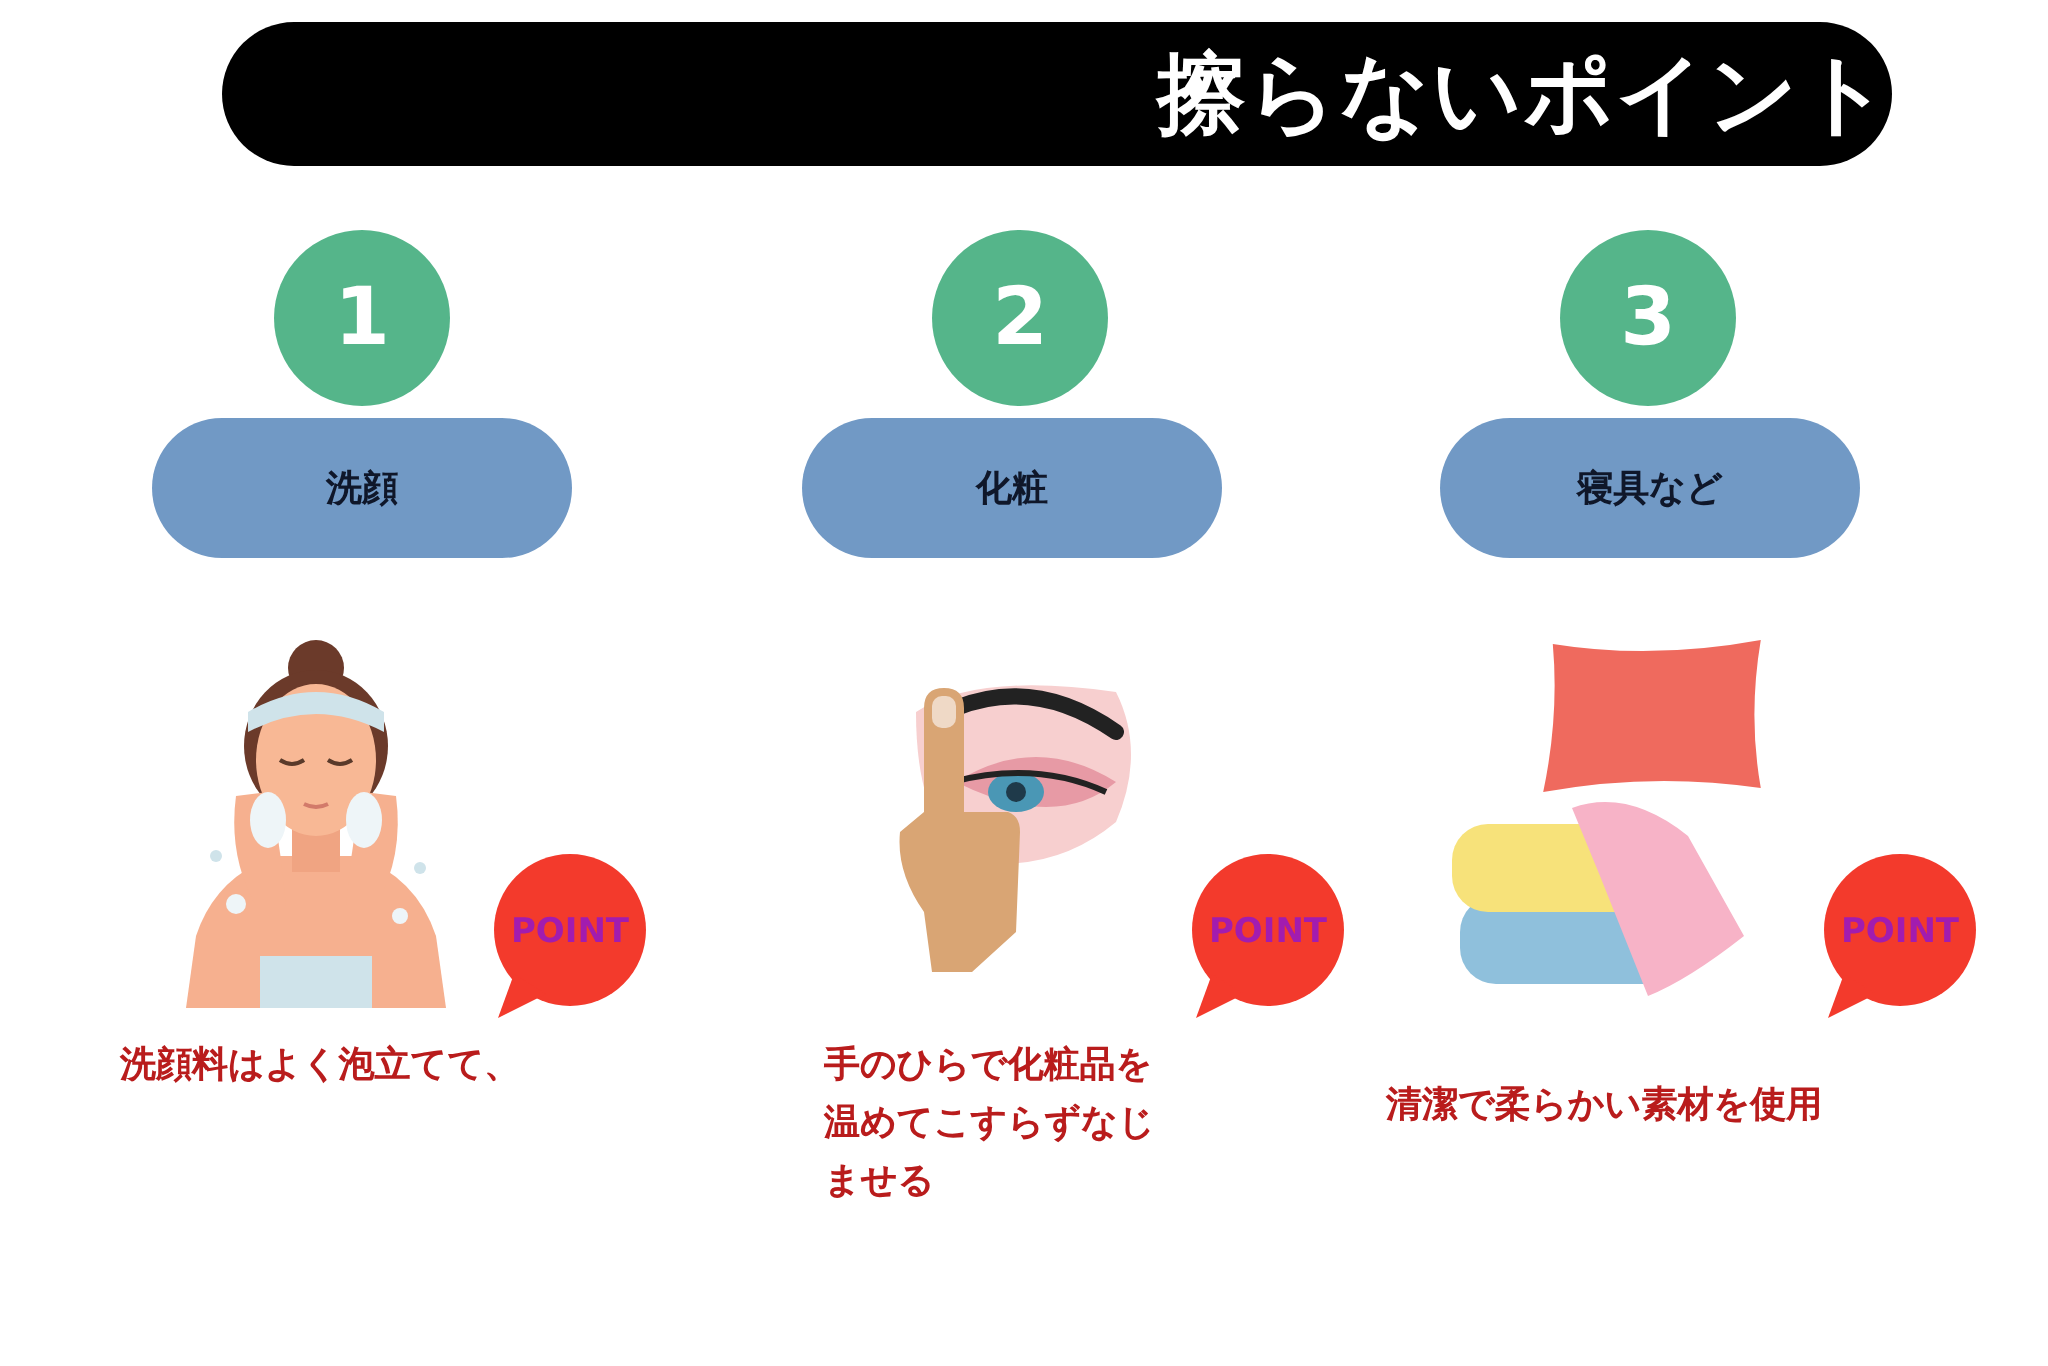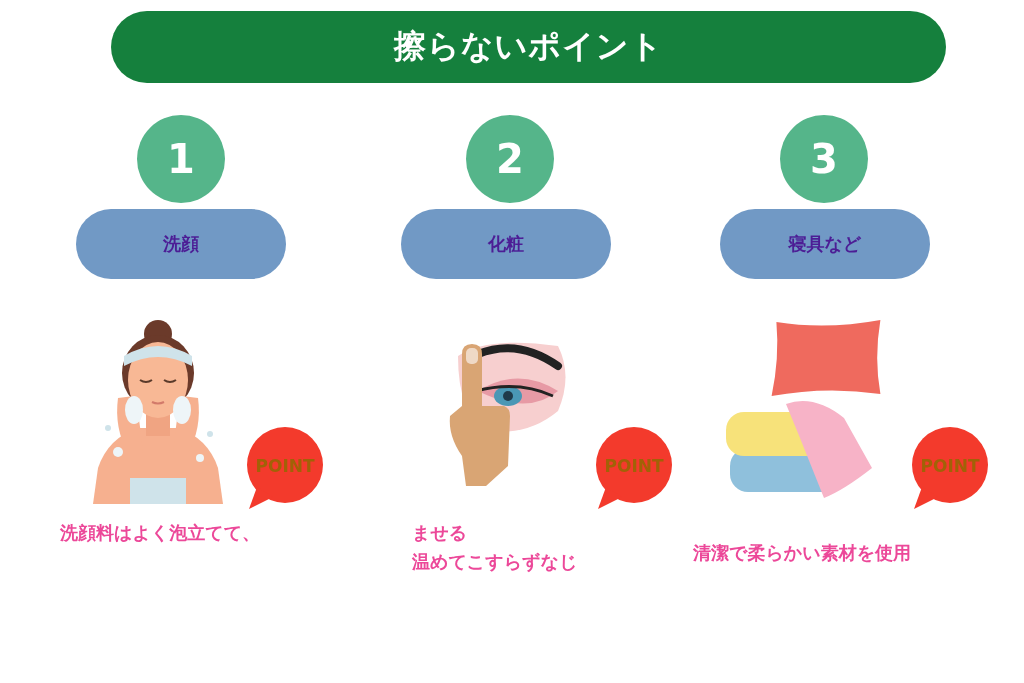--- a/index.html
+++ b/index.html
@@ -3,44 +3,44 @@
 <meta charset="utf-8">
 <style>
   html, body { margin: 0; padding: 0; }
   body {
     width: 1024px; height: 683px; background: #ffffff;
     position: relative; overflow: hidden;
     font-family: "DejaVu Sans", "Liberation Sans", sans-serif;
   }
   .title-bar {
     position: absolute; left: 111px; top: 11px; width: 835px; height: 72px;
-    background: #15803d; border-radius: 36px;
-    display: flex; align-items: center; justify-content: center;
-    color: #ffffff; font-size: 32px; font-weight: bold; letter-spacing: 1px;
+    background: #000000; border-radius: 36px;
+    display: flex; align-items: center; justify-content: flex-end;
+    color: #ffffff; font-size: 44px; font-weight: bold; letter-spacing: 1px;
   }
   .num-circle {
     position: absolute; width: 88px; height: 88px; border-radius: 50%;
     background: #55b58a; color: #fff; font-size: 40px; font-weight: bold;
     display: flex; align-items: center; justify-content: center;
   }
   .cat-pill {
     position: absolute; width: 210px; height: 70px; border-radius: 35px;
-    background: #7199c5; color: #4c1d95; font-size: 18px; font-weight: bold;
+    background: #7199c5; color: #0f172a; font-size: 18px; font-weight: bold;
     display: flex; align-items: center; justify-content: center;
   }
   .illus { position: absolute; }
   .point-bubble { position: absolute; width: 84px; height: 84px; }
   .point-bubble svg { position: absolute; left: 0; top: 0; }
   .point-text {
     position: absolute; left: 0; top: 0; width: 84px; height: 78px;
     display: flex; align-items: center; justify-content: center;
-    color: #a16207; font-size: 17px; font-weight: bold; font-family: "DejaVu Sans", sans-serif;
+    color: #a21caf; font-size: 17px; font-weight: bold; font-family: "DejaVu Sans", sans-serif;
   }
   .desc {
-    position: absolute; color: #ec4899; font-size: 18px; font-weight: bold;
+    position: absolute; color: #b91c1c; font-size: 18px; font-weight: bold;
     line-height: 29px; white-space: nowrap;
   }
 </style>
 </head>
 <body>
 
 <div class="title-bar">
   <span>擦らないポイント</span>
 </div>
 
@@ -113,22 +113,23 @@
   </svg>
 </div>
 <div class="point-bubble" style="left:592px;top:427px;">
   <svg width="84" height="84" viewBox="0 0 84 84">
     <circle cx="42" cy="38" r="38" fill="#f33a2c"></circle>
     <path d="M14 60 L6 82 L30 70 Z" fill="#f33a2c"></path>
   </svg>
   <div class="point-text">POINT</div>
 </div>
 <div class="desc" style="left:412px;top:518px;">
+  <div>手のひらで化粧品を</div>
+  <div>温めてこすらずなじ</div>
   <div>ませる</div>
-  <div>温めてこすらずなじ</div>
 </div>
 
 <div class="num-circle" style="left:780px;top:115px;">
   <span>3</span>
 </div>
 <div class="cat-pill" style="left:720px;top:209px;">
   <span>寝具など</span>
 </div>
 <div class="illus" style="left:724px;top:318px;width:160px;height:186px;">
   <svg width="160" height="186" viewBox="0 0 160 186">

